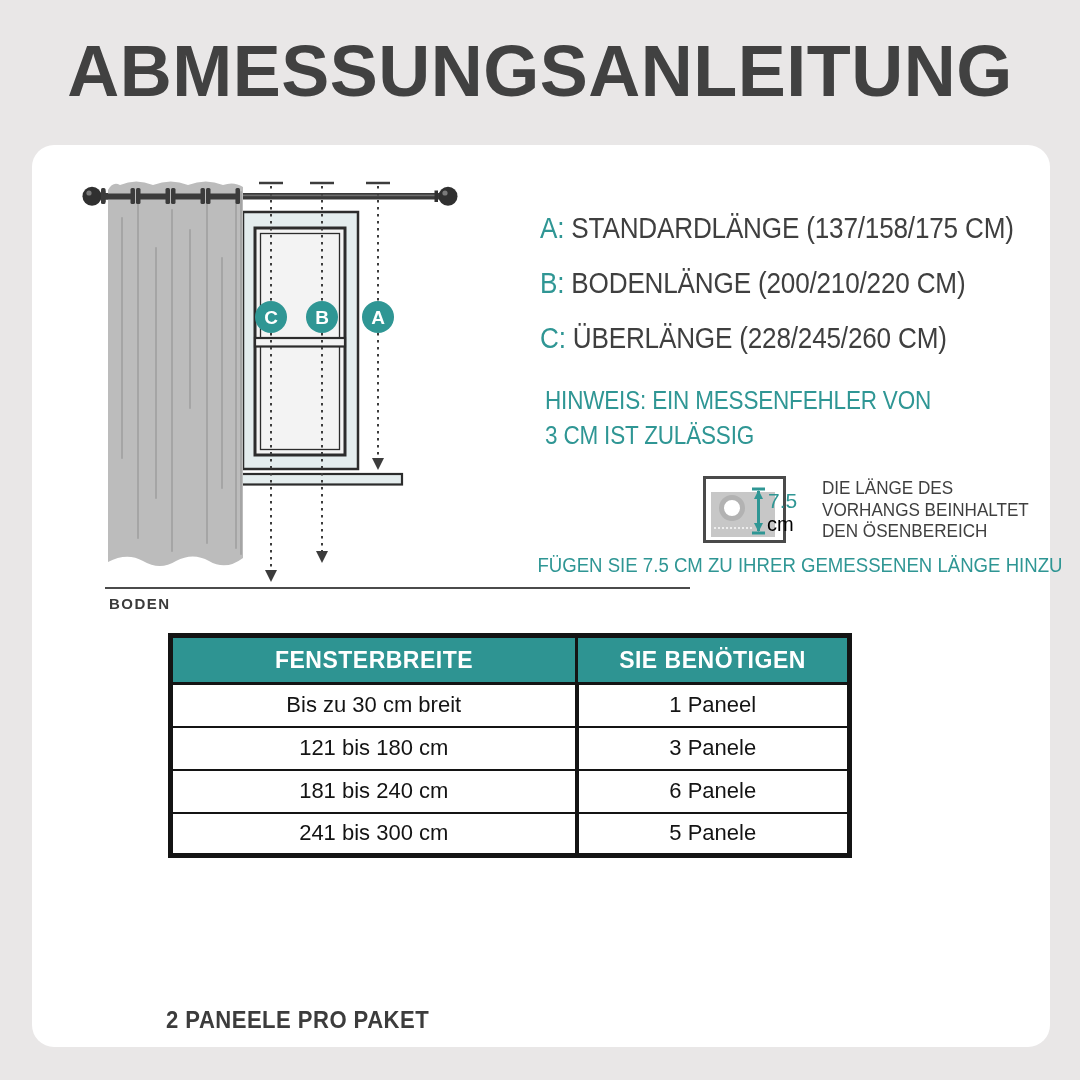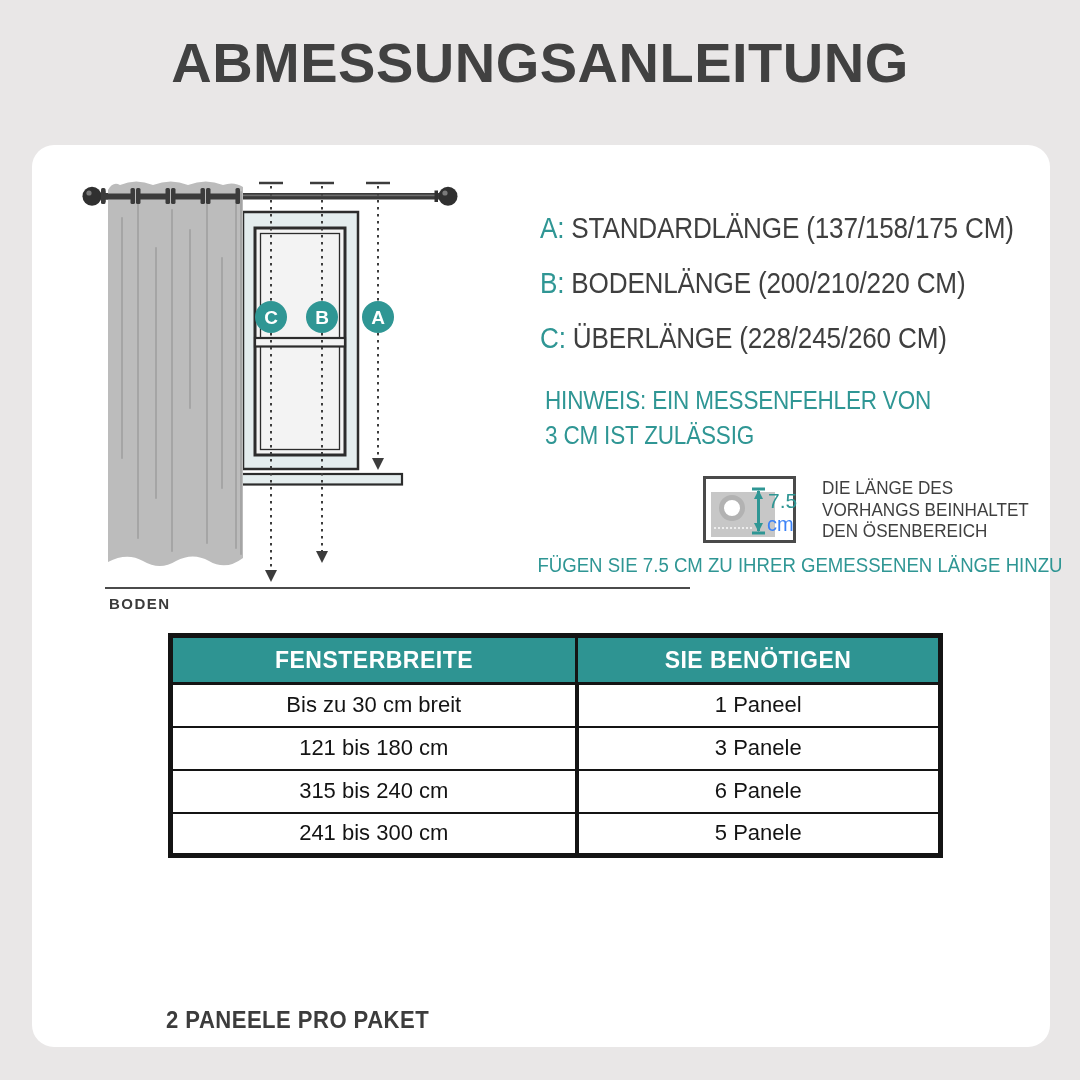--- a/index.html
+++ b/index.html
@@ -8,21 +8,21 @@
     background:#e9e7e7;
     font-family:"Liberation Sans", sans-serif;
     overflow:hidden;
   }
   .stage { position:relative; width:1080px; height:1080px; background:#e9e7e7; }
 
   
   .page-title {
     position:absolute; left:0; top:30px; width:1080px;
     text-align:center;
-    font-size:56px; font-weight:700; letter-spacing:.5px;
+    font-size:72px; font-weight:700; letter-spacing:.5px;
     color:#414141; white-space:nowrap;
     transform:scaleX(1.0);
   }
 
   
   .card {
     position:absolute; left:32px; top:145px;
     width:1018px; height:902px;
     background:#ffffff; border-radius:22px;
   }
@@ -44,21 +44,21 @@
   .note-line {
     position:absolute; left:545px;
     font-size:25px; color:#2f9694; letter-spacing:-0.2px;
   }
   .note-1 { top:386px; }
   .note-2 { top:421px; }
 
   
   .grommet-box {
     position:absolute; left:703px; top:476px;
-    width:93px; height:67px;
+    width:83px; height:67px;
     border:3px solid #4a4a4a; background:#ffffff;
   }
   .grommet-fabric {
     position:absolute; left:5px; top:13px; width:64px; height:45px;
     background:#c7c7c7;
   }
   .grommet-stitch {
     position:absolute; left:8px; top:48px; width:38px;
     border-bottom:2px dotted #ededed;
   }
@@ -66,38 +66,38 @@
     position:absolute; left:13px; top:16px; width:26px; height:26px;
     border-radius:50%; border:5px solid #b2b2b2; background:#ffffff;
   }
   .grommet-arrow { position:absolute; left:44px; top:8px; }
   .grommet-value {
     position:absolute; left:62px; top:10px;
     font-size:21px; color:#2f9694;
   }
   .grommet-unit {
     position:absolute; left:61px; top:34px;
-    font-size:20px; color:#3b82f6;
+    font-size:20px; color:#000000;
   }
 
   .osen-text {
     position:absolute; left:822px; top:478px;
     font-size:18px; line-height:21.5px; color:#3f3f3f;
     transform:scaleX(.95); transform-origin:left top; white-space:nowrap;
   }
 
   .add-note {
     position:absolute; left:500px; top:554px; width:535px;
     text-align:right; font-size:20px; color:#2f9694;
     transform:scaleX(.93); transform-origin:right center; white-space:nowrap;
   }
 
   
   .panel-table {
-    position:absolute; left:168px; top:633px; width:775px;
+    position:absolute; left:168px; top:633px; width:684px;
     border-collapse:collapse; table-layout:fixed;
     border:5px solid #141414;
   }
   .panel-table col.c1 { width:406px; }
   .panel-table th {
     background:#2e9492; color:#ffffff;
     font-size:23px; font-weight:700; letter-spacing:.5px;
     height:48px; text-align:center;
     border:3px solid #141414;
   }
@@ -268,21 +268,21 @@
     <tbody>
       <tr>
           <td>Bis zu 30 cm breit</td>
           <td>1 Paneel</td>
         </tr>
       <tr>
           <td>121 bis 180 cm</td>
           <td>3 Panele</td>
         </tr>
       <tr>
-          <td>315 bis 240 cm</td>
+          <td>181 bis 240 cm</td>
           <td>6 Panele</td>
         </tr>
       <tr>
           <td>241 bis 300 cm</td>
           <td>5 Panele</td>
         </tr>
     </tbody>
   </table>
 
   <div class="table-footer">2 PANEELE PRO PAKET</div>

